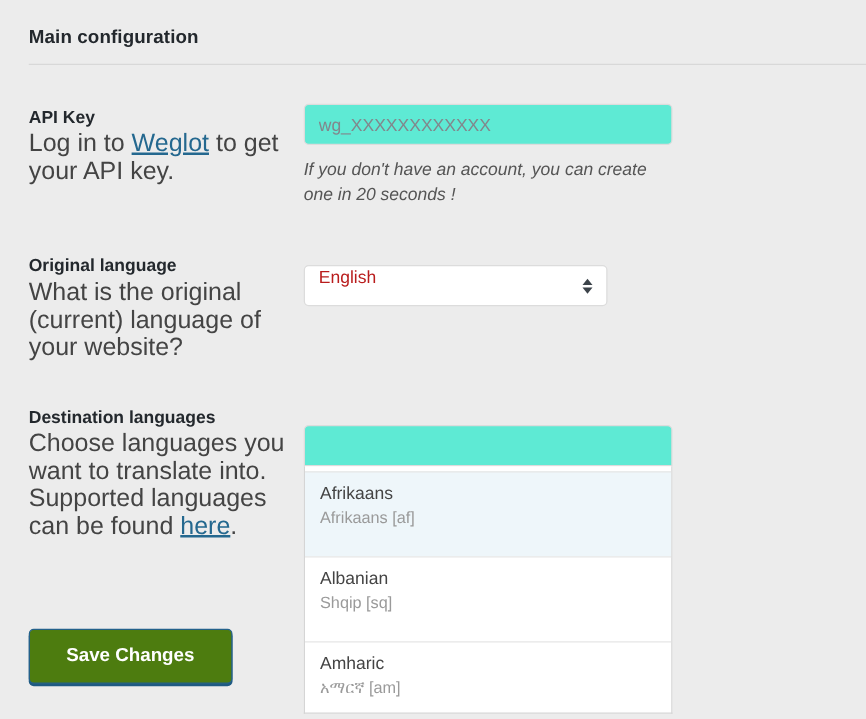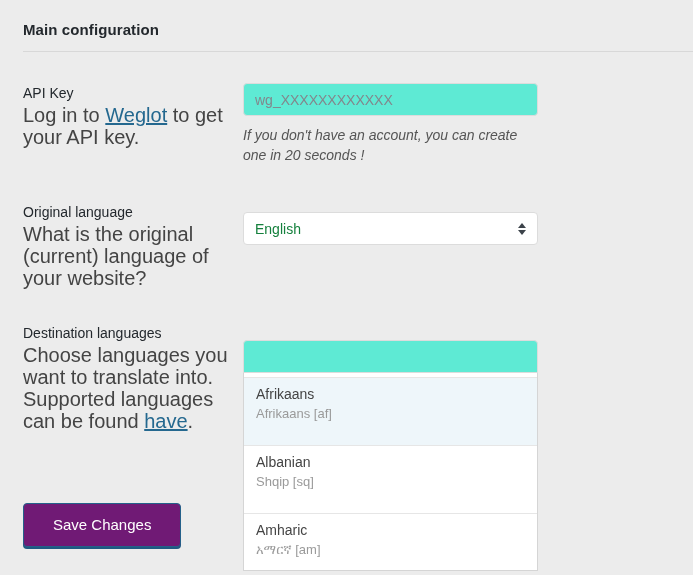--- a/index.html
+++ b/index.html
@@ -26,21 +26,21 @@
   .row {
     display: grid;
     grid-template-columns: 220px 295px;
     align-items: start;
   }
   .row-api { margin-top: 31px; }
   .row-orig { margin-top: 37px; }
   .row-dest { margin-top: 34px; }
   .cell-label { padding-right: 10px; }
   .field-label {
-    font-weight: normal;
+    font-weight: bold;
     color: #23282d;
     font-size: 14px;
     line-height: 21px;
   }
   .field-desc {
     color: #444;
     font-size: 20px;
     line-height: 22px;
   }
   .field-desc a {
@@ -62,29 +62,28 @@
   .text-input::placeholder { color: #82878c; opacity: 1; }
   .note {
     margin-top: 9px;
     font-style: italic;
     color: #555;
     font-size: 14px;
     line-height: 20px;
   }
   .select-box {
     margin-top: 10px;
-    width: 295px;
+    width: 243px;
     height: 33px;
     border: 1px solid #dcdcdc;
     border-radius: 4px;
     background: #fff;
     display: flex;
-    align-items: center;
     padding: 0 11px;
-    color: #15803d;
+    color: #b91c1c;
     cursor: default;
     position: relative;
   }
   .select-arrows {
     position: absolute;
     right: 11px;
     top: 50%;
     transform: translateY(-50%);
     display: flex;
     flex-direction: column;
@@ -125,31 +124,32 @@
     line-height: 20px;
   }
   .lang-native {
     font-size: 13px;
     color: #9a9a9a;
     line-height: 20px;
   }
   .save-button {
     margin-top: 71px;
     display: inline-block;
-    background: #701a75;
+    background: #4d7c0f;
     border: 1px solid #24618a;
     border-radius: 4px;
     box-shadow: 0 2px 0 #1f5a82;
     color: #ffffff;
     font-family: "Liberation Sans", sans-serif;
     font-size: 15px;
     line-height: 42px;
     height: 44px;
     padding: 0 29px;
     cursor: pointer;
+    font-weight: bold;
   }
 </style>
 </head>
 <body>
 
 <div class="header">
   <h2>Main configuration</h2>
 </div>
 
 <div class="form">
@@ -177,21 +177,21 @@
           <span class="tri-up"></span>
           <span class="tri-down"></span>
         </span>
       </div>
     </div>
   </div>
 
   <div class="row row-dest">
     <div class="cell-label">
       <div class="field-label">Destination languages</div>
-      <p class="field-desc"><span>Choose languages you want to translate into. Supported languages can be found </span><a href="#">have</a><span>.</span></p>
+      <p class="field-desc"><span>Choose languages you want to translate into. Supported languages can be found </span><a href="#">here</a><span>.</span></p>
       <button class="save-button">Save Changes</button>
     </div>
     <div class="cell-field dest-field">
       <input type="text" class="text-input dest-search" value="" style="">
       <div class="lang-dropdown">
         <div class="lang-option highlighted">
           <div class="lang-name">Afrikaans</div>
           <div class="lang-native">Afrikaans [af]</div>
         </div>
         <div class="lang-option">

